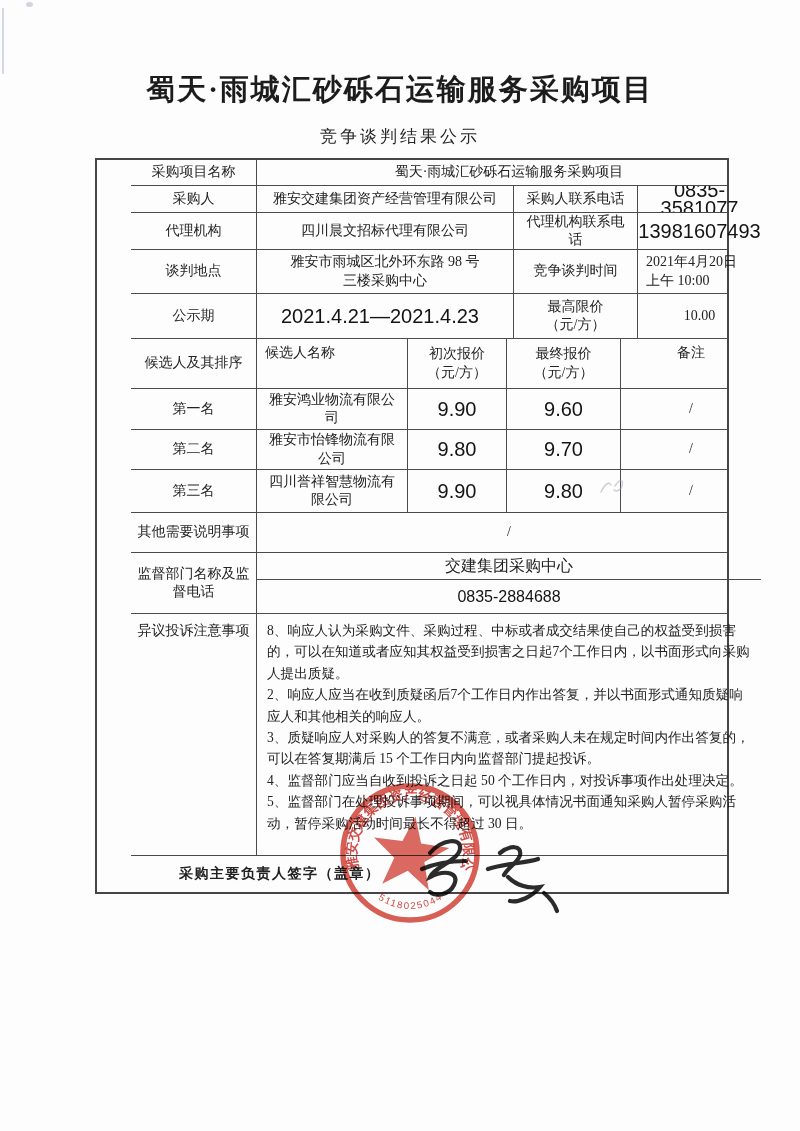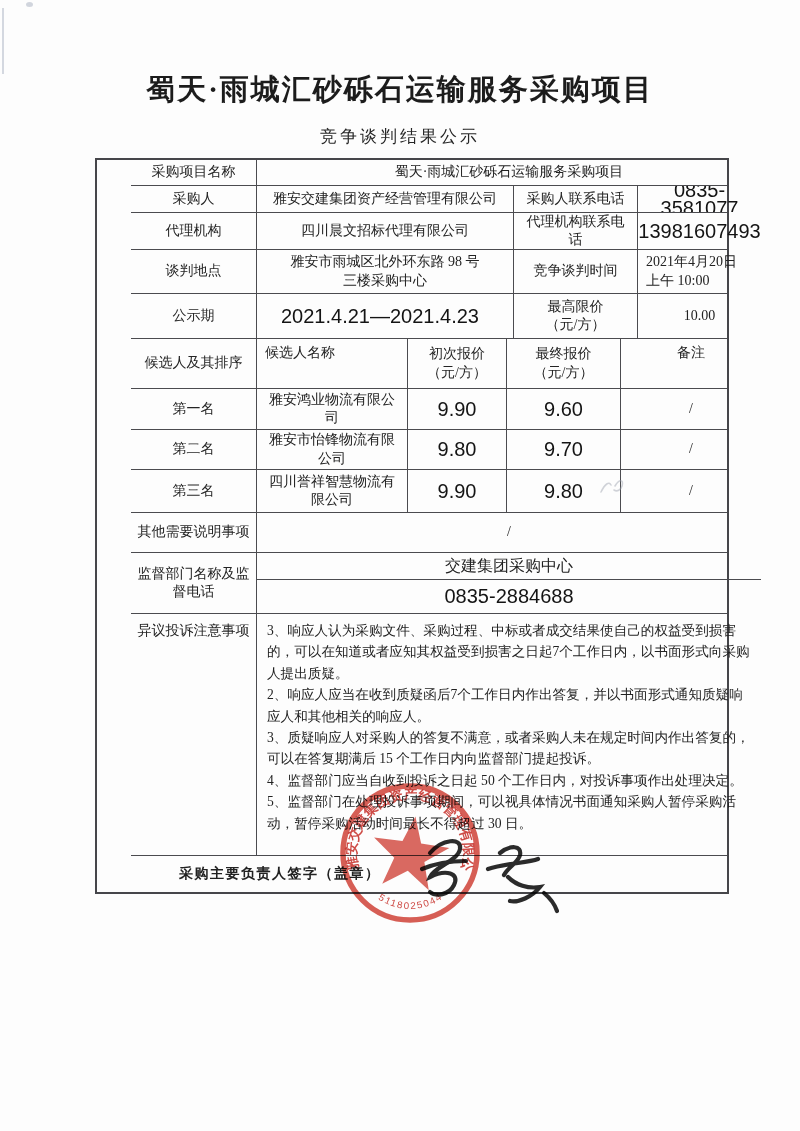--- a/index.html
+++ b/index.html
@@ -147,28 +147,28 @@
 
   <div class="tr g-wide" style="height:40px">
     <div class="td label">其他需要说明事项</div>
     <div class="td">/</div>
   </div>
 
   <div class="tr g-wide" style="height:61px">
     <div class="td label">监督部门名称及监督电话</div>
     <div class="stack">
       <div class="sub sub-top">交建集团采购中心</div>
-      <div class="sub sub-bot num" style="font-size:20px">0835-2884688</div>
+      <div class="sub sub-bot num" style="font-size:16px">0835-2884688</div>
     </div>
   </div>
 
   <div class="tr g-wide" style="height:242px">
     <div class="td label obj-label">异议投诉注意事项</div>
     <div class="td obj-cell">
-      <p>3、响应人认为采购文件、采购过程、中标或者成交结果使自己的权益受到损害的，可以在知道或者应知其权益受到损害之日起7个工作日内，以书面形式向采购人提出质疑。</p>
+      <p>8、响应人认为采购文件、采购过程、中标或者成交结果使自己的权益受到损害的，可以在知道或者应知其权益受到损害之日起7个工作日内，以书面形式向采购人提出质疑。</p>
       <p>2、响应人应当在收到质疑函后7个工作日内作出答复，并以书面形式通知质疑响应人和其他相关的响应人。</p>
       <p>3、质疑响应人对采购人的答复不满意，或者采购人未在规定时间内作出答复的，可以在答复期满后 15 个工作日内向监督部门提起投诉。</p>
       <p>4、监督部门应当自收到投诉之日起 50 个工作日内，对投诉事项作出处理决定。</p>
       <p>5、监督部门在处理投诉事项期间，可以视具体情况书面通知采购人暂停采购活动，暂停采购活动时间最长不得超过 30 日。</p>
     </div>
   </div>
 
   <div class="tr g-one sign-row" style="height:37px">
     <div class="td sign-cell">采购主要负责人签字（盖章）</div>
   </div>

